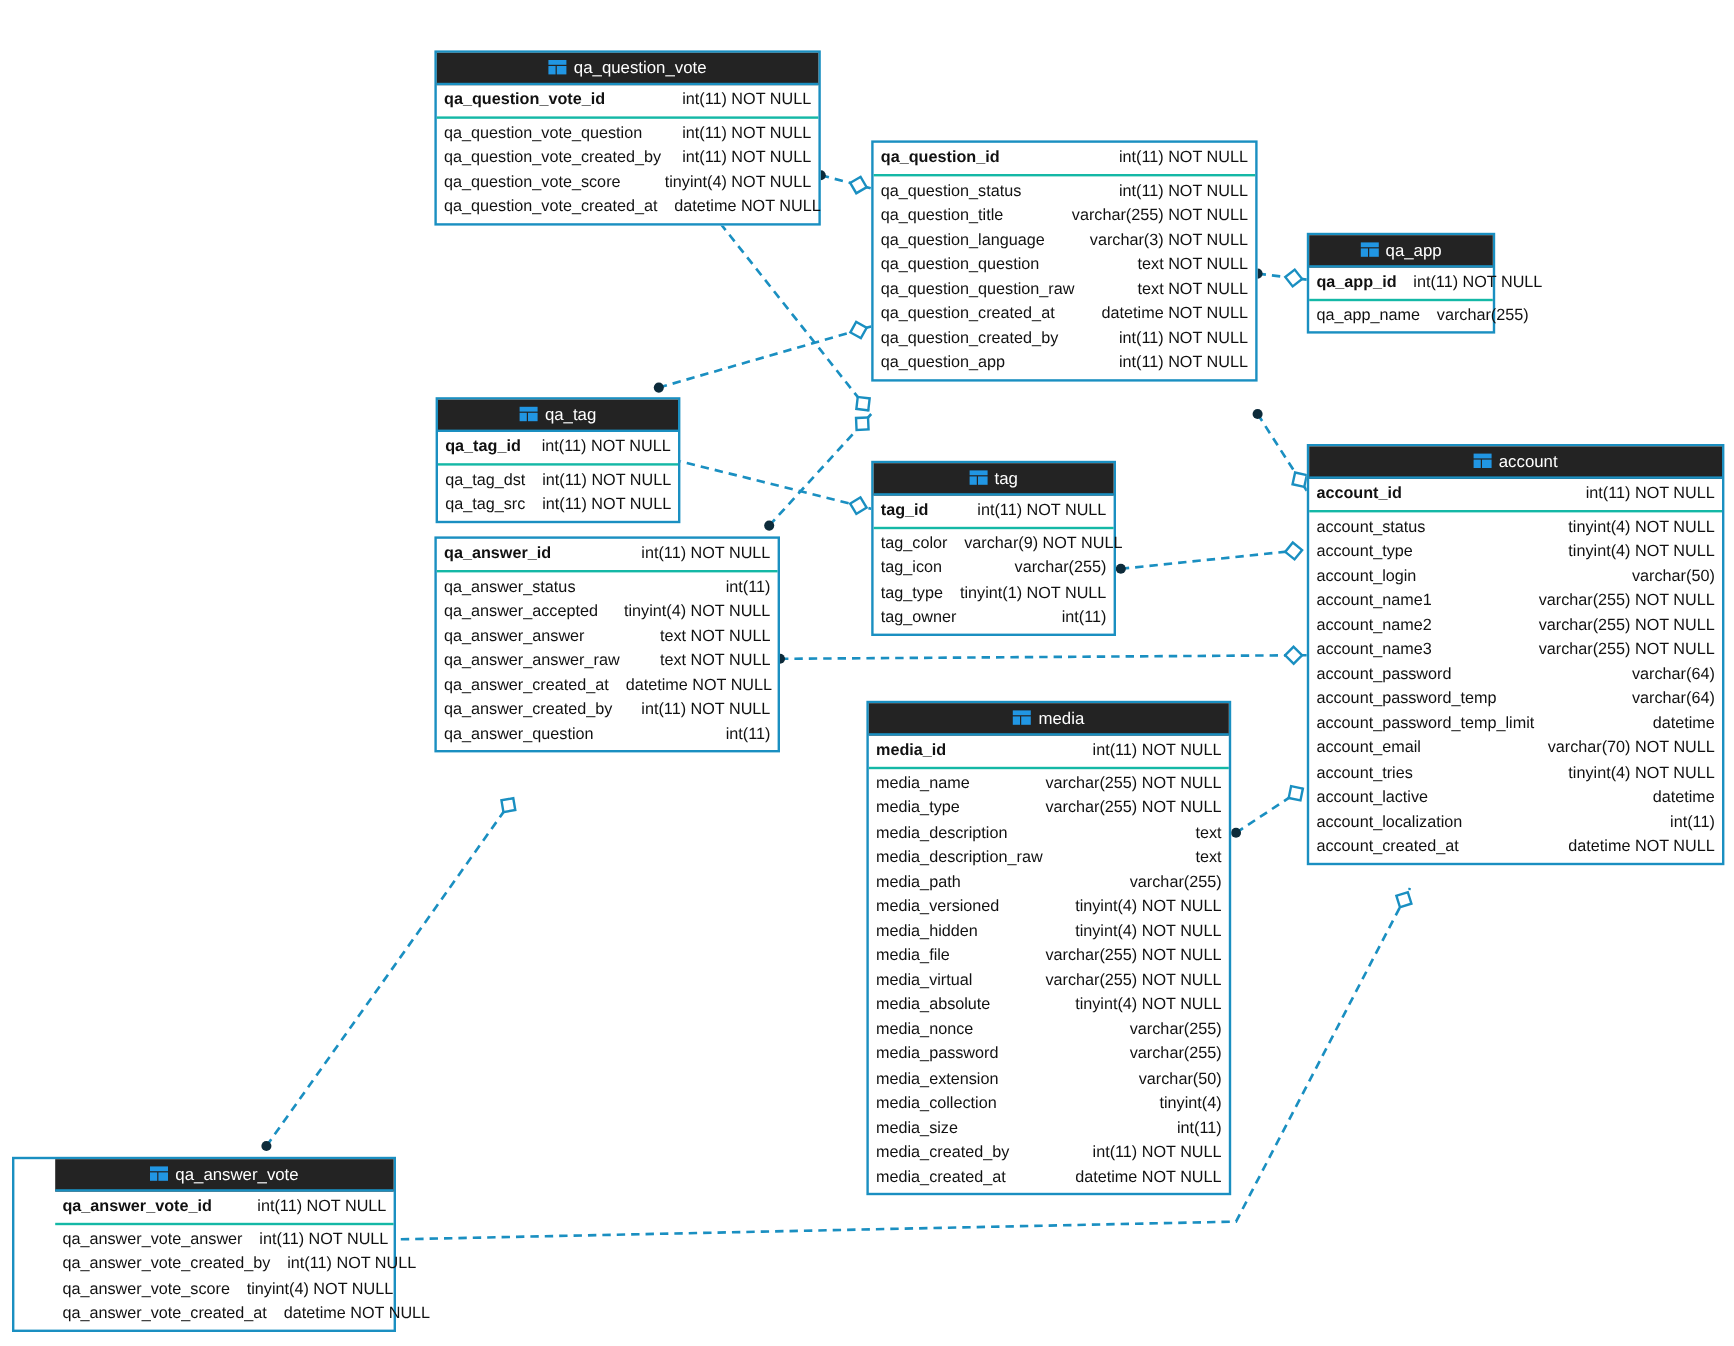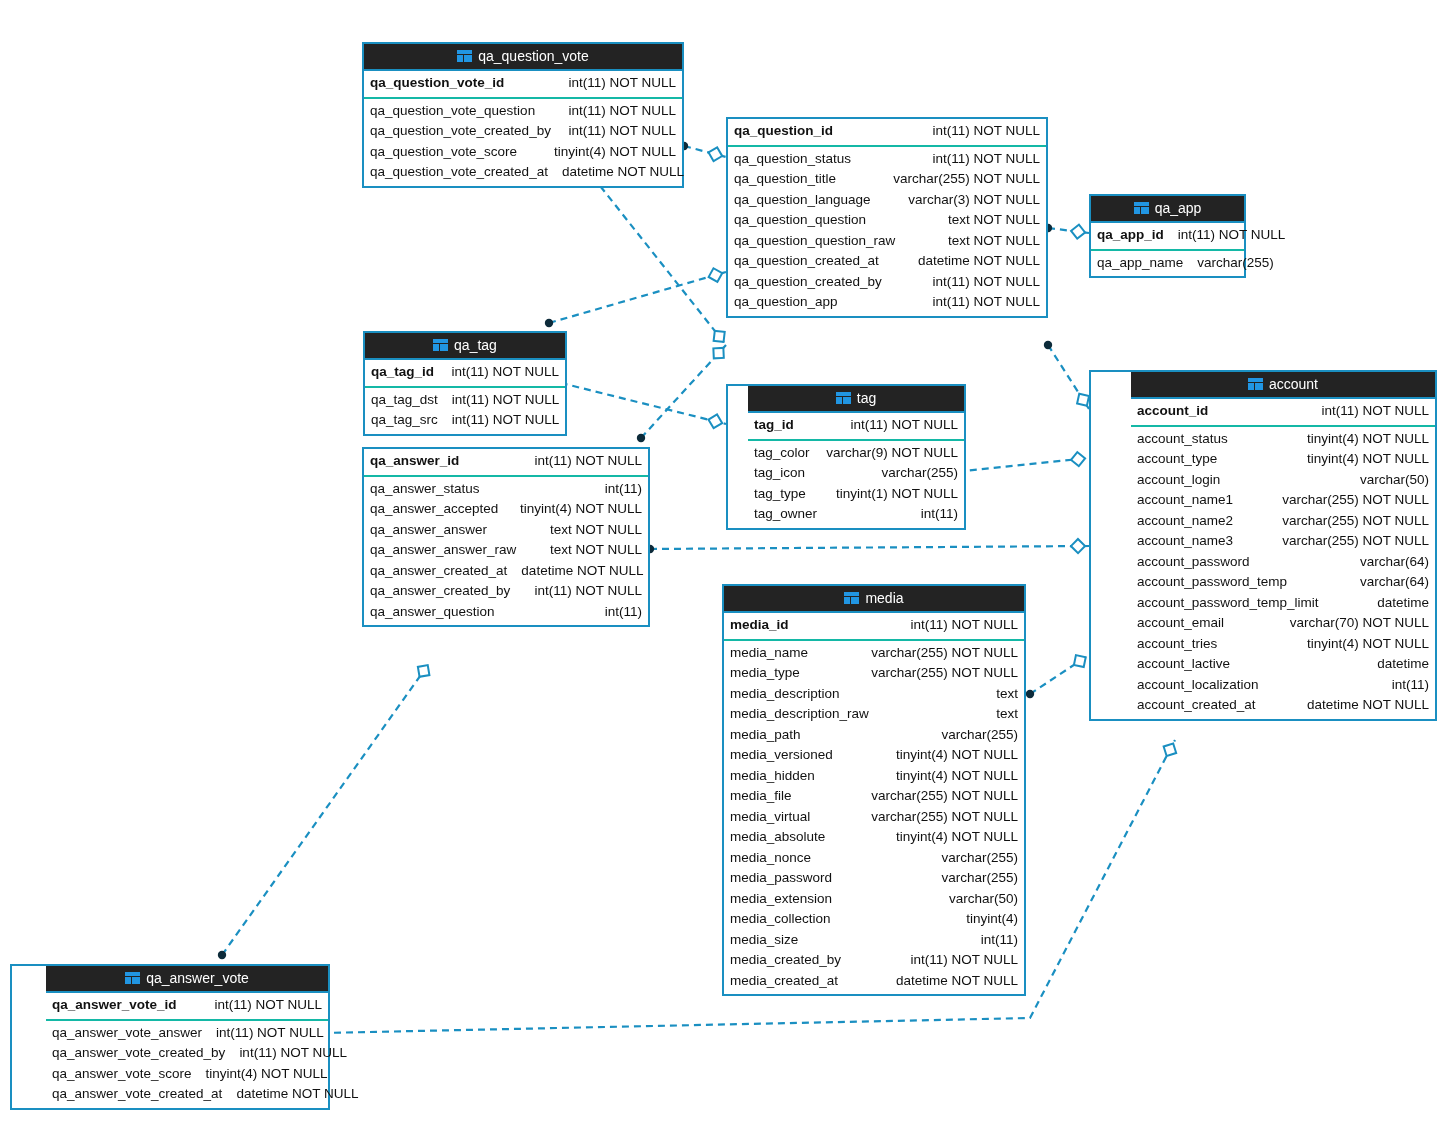--- a/index.html
+++ b/index.html
@@ -261,21 +261,21 @@
           <div class="col-row">
             <span class="col-name">qa_tag_dst</span>
             <span class="col-type">int(11) NOT NULL</span>
           </div>
           <div class="col-row">
             <span class="col-name">qa_tag_src</span>
             <span class="col-type">int(11) NOT NULL</span>
           </div>
         </div>
       </div>
-      <div class="table-box" style="left: 726px; top: 384px; width: 240px; padding-left: 20px;">
+      <div class="table-box" style="left: 726px; top: 384px; width: 204px;">
         <div class="tbl-header">
           <span class="tbl-icon">
             <i class="r1"></i>
             <i class="r2l"></i>
             <i class="r2r"></i>
           </span>
           <span>tag</span>
         </div>
         <div class="pk-section">
           <div class="col-row pk">
@@ -295,21 +295,21 @@
           <div class="col-row">
             <span class="col-name">tag_type</span>
             <span class="col-type">tinyint(1) NOT NULL</span>
           </div>
           <div class="col-row">
             <span class="col-name">tag_owner</span>
             <span class="col-type">int(11)</span>
           </div>
         </div>
       </div>
-      <div class="table-box" style="left: 1089px; top: 370px; width: 348px; padding-left: 40px;">
+      <div class="table-box" style="left: 1089px; top: 370px; width: 348px;">
         <div class="tbl-header">
           <span class="tbl-icon">
             <i class="r1"></i>
             <i class="r2l"></i>
             <i class="r2r"></i>
           </span>
           <span>account</span>
         </div>
         <div class="pk-section">
           <div class="col-row pk">

